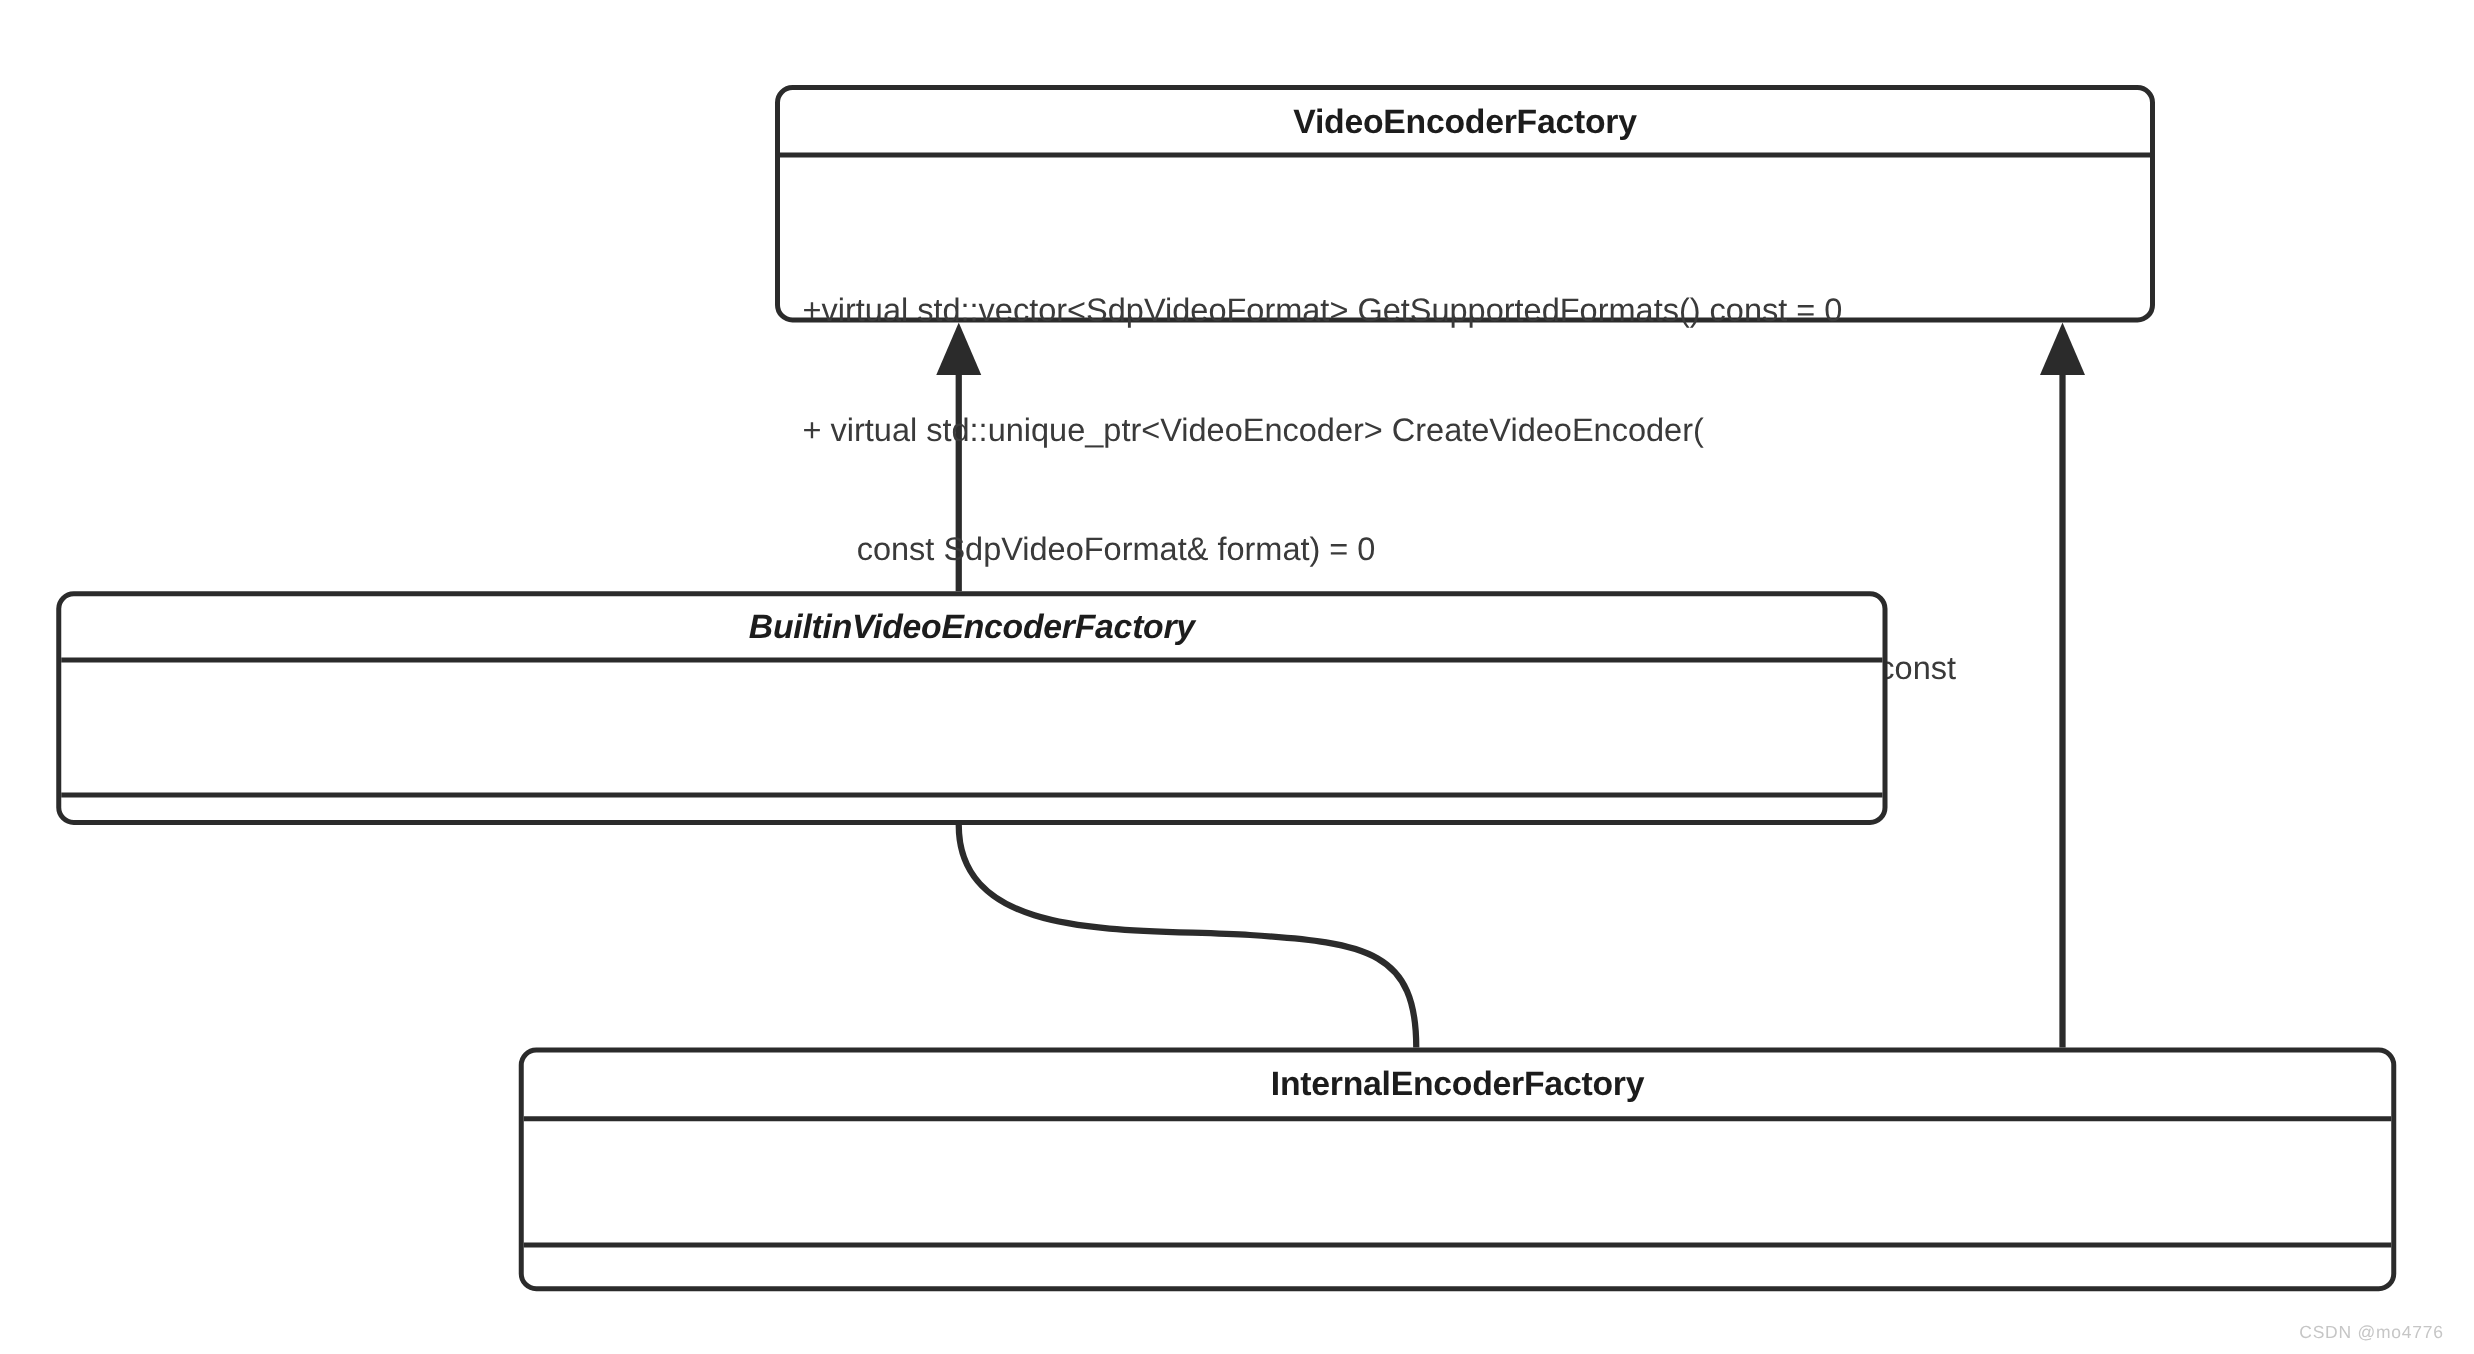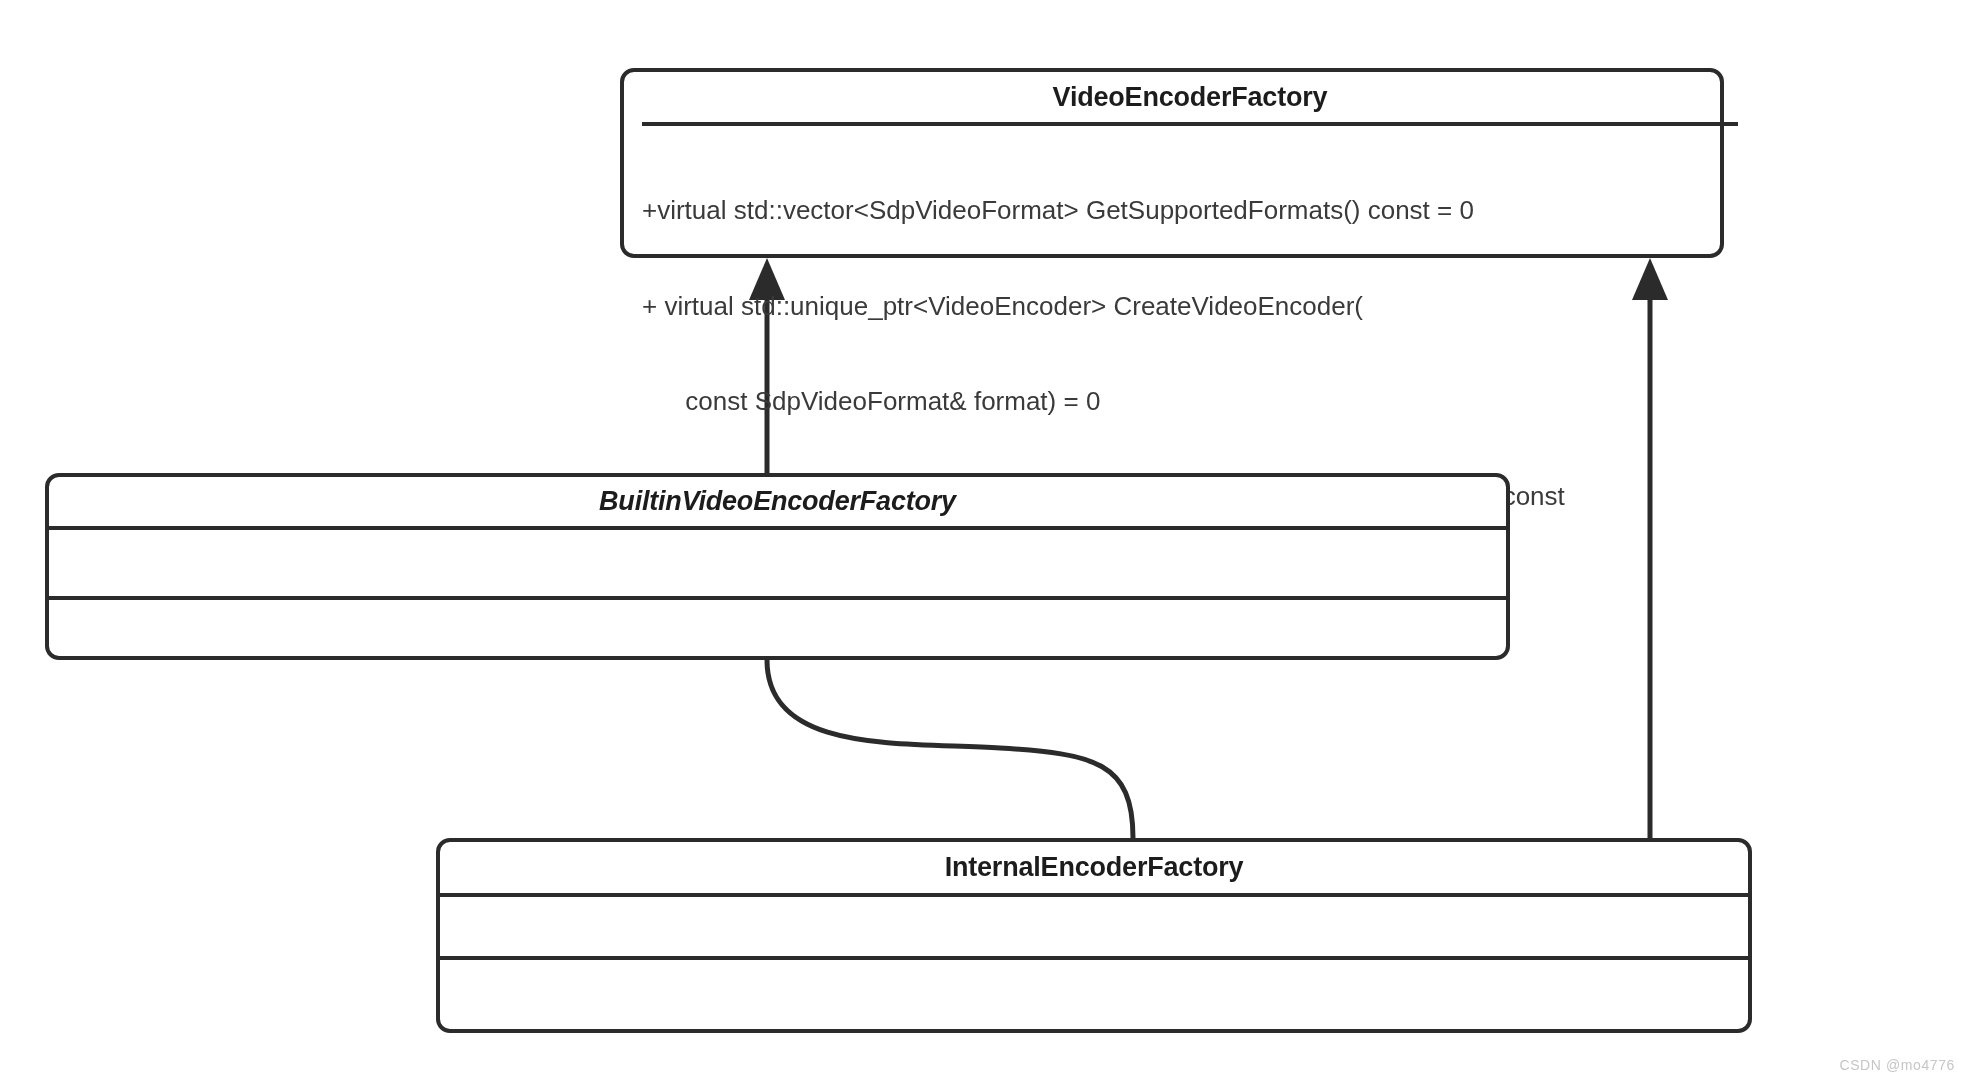--- a/index.html
+++ b/index.html
@@ -43,56 +43,57 @@
   }
   .uml-compartment {
     box-sizing: border-box;
     width: 100%;
     padding: 7px 14px 7px 18px;
     color: #3a3a3a;
     font-size: 26px;
     line-height: 1.22;
     white-space: pre;
     overflow: hidden;
+    margin-top: 38px;
   }
   .uml-compartment.divided {
     border-bottom: 4px solid #2b2b2b;
   }
   .uml-compartment .row {
     display: block;
     white-space: pre;
   }
 
   
   #class-video-encoder-factory {
     left: 620px;
     top: 68px;
     width: 1104px;
     height: 190px;
   }
-  #class-video-encoder-factory .uml-header { height: 54px; margin-left: 18px; }
+  #class-video-encoder-factory .uml-header { height: 54px; }
   #class-video-encoder-factory .uml-compartment { padding-top: 6px; }
 
   
   #class-builtin-video-encoder-factory {
     left: 45px;
     top: 473px;
     width: 1465px;
     height: 187px;
     font-style: italic;
   }
   #class-builtin-video-encoder-factory .uml-header { height: 53px; }
   #class-builtin-video-encoder-factory .c-attrs { height: 70px; padding-top: 8px; }
   #class-builtin-video-encoder-factory .c-ops   { height: 60px; padding-top: 8px; }
 
   
   #class-internal-encoder-factory {
-    left: 436px;
+    left: 415px;
     top: 838px;
-    width: 1316px;
+    width: 1502px;
     height: 195px;
   }
   #class-internal-encoder-factory .uml-header { height: 55px; }
   #class-internal-encoder-factory .c-attrs { height: 63px; }
   #class-internal-encoder-factory .c-ops   { height: 69px; padding-top: 10px; }
 
   
   #connectors {
     position: absolute;
     left: 0;

